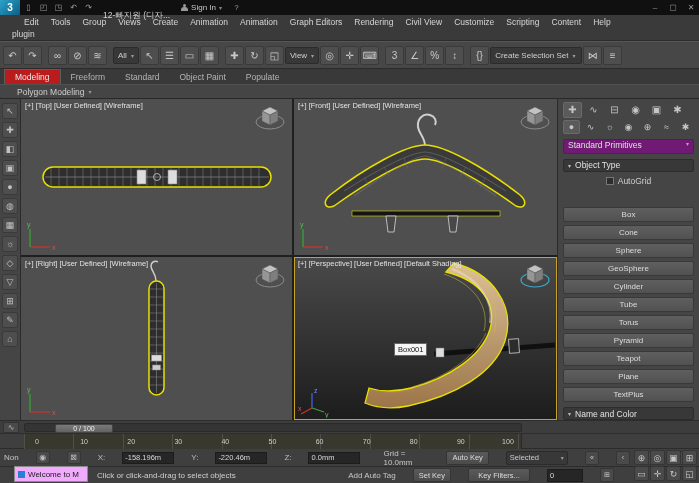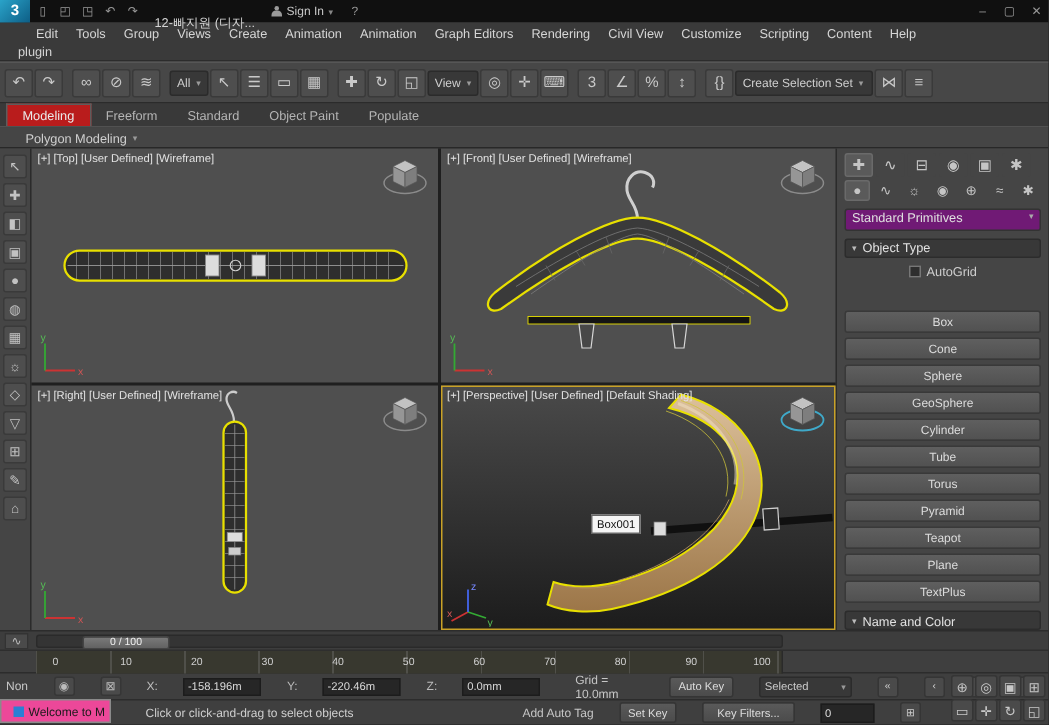--- a/index.html
+++ b/index.html
@@ -93,21 +93,21 @@
   .sicon { width:14px; height:13px; background:#4a4a4a; border:1px solid #363636; border-radius:2px; color:#bbb; font-size:8px; display:flex; align-items:center; justify-content:center; flex:0 0 auto; }
   .coord-label { color:#bdbdbd; }
   .coord-field { width:52px; height:12px; background:#262626; border:1px solid #1c1c1c; color:#d8d8d8; font-size:7.5px; padding:0 2px; font-family:"Liberation Sans",sans-serif; }
   .skbtn { height:14px; background:linear-gradient(#5a5a5a,#4b4b4b); border:1px solid #353535; border-radius:2px; color:#ddd; font-size:7.5px; display:flex; align-items:center; justify-content:center; padding:0 5px; flex:0 0 auto; }
   .skdrop { width:62px; height:14px; background:#383838; border:1px solid #2b2b2b; border-radius:2px; color:#ccc; font-size:7.5px; display:flex; align-items:center; justify-content:space-between; padding:0 3px; flex:0 0 auto; }
   .pbtn { width:14px; height:14px; background:#4a4a4a; border:1px solid #353535; border-radius:2px; color:#ccc; font-size:7px; display:flex; align-items:center; justify-content:center; flex:0 0 auto; }
   #time-field { width:36px; height:13px; background:#262626; border:1px solid #1c1c1c; color:#ddd; font-size:7.5px; padding:0 2px; font-family:"Liberation Sans",sans-serif; }
   #prompt-text { color:#cfcfcf; }
   #navcluster { position:absolute; right:2px; bottom:2px; display:grid; grid-template-columns:repeat(4,15px); grid-auto-rows:15px; gap:1px; z-index:6; }
   .navicon { background:#4a4a4a; border:1px solid #353535; border-radius:2px; color:#c8c8c8; font-size:9px; display:flex; align-items:center; justify-content:center; }
-  #welcomewin { position:absolute; left:0; bottom:1px; width:74px; height:16px; background:#ec4899; border:1px solid #8a8a8a; color:#1a1a1a; font-size:8px; display:flex; align-items:center; gap:3px; padding:0 3px; z-index:7;justify-content:flex-end; }
+  #welcomewin { position:absolute; left:14px; bottom:1px; width:74px; height:16px; background:#f0abfc; border:1px solid #8a8a8a; color:#1a1a1a; font-size:8px; display:flex; align-items:center; gap:3px; padding:0 3px; z-index:7; }
   #welcomewin .wicon { width:7px; height:7px; background:#2a7fd4; flex:0 0 auto; }
   .spacer { flex:1; }
 </style>
 </head>
 <body>
 
 <div id="titlebar">
   <div id="logo">3</div>
   <span class="qicon">▯</span>
   <span class="qicon">◰</span>

